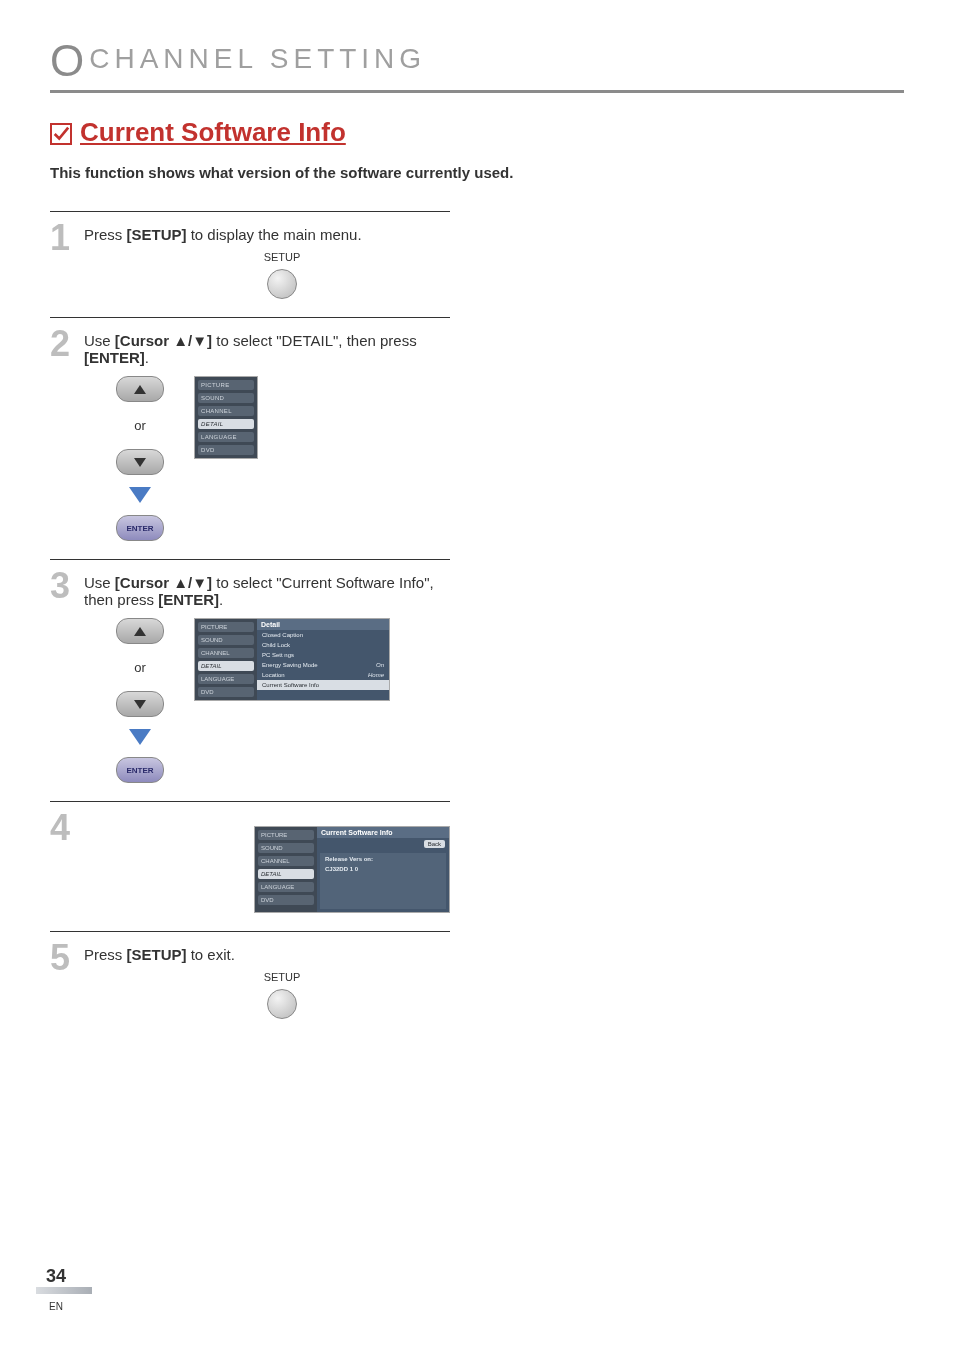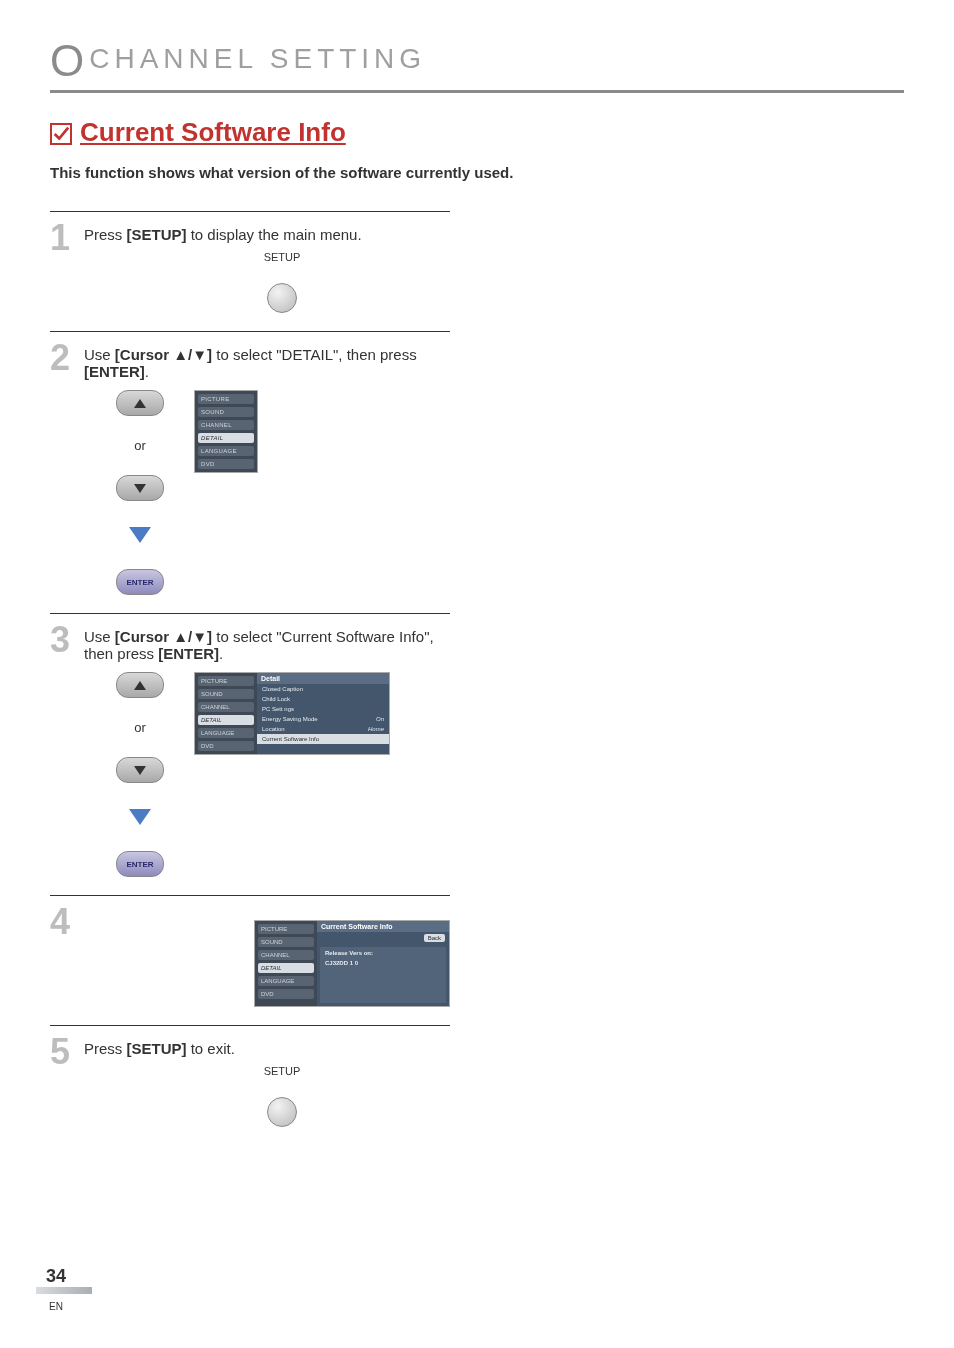--- a/index.html
+++ b/index.html
@@ -95,21 +95,21 @@
     margin-top: 10px;
     margin-left: 32px;
     display: flex;
     align-items: flex-start;
     gap: 30px;
   }
   .remote-vert {
     display: flex;
     flex-direction: column;
     align-items: center;
-    gap: 20px;
+    gap: 6px;
   }
   .remote-label {
     font-size: 11px;
     color: #333;
     font-family: Arial, sans-serif;
   }
 
   .btn-circle {
     width: 28px;
     height: 28px;
@@ -126,21 +126,21 @@
     display: flex;
     align-items: center;
     justify-content: center;
   }
   .btn-oval-purple {
     background: linear-gradient(#c8c6e0, #8e8bbd);
   }
   .arrow-up-black { width:0;height:0;border-left:6px solid transparent;border-right:6px solid transparent;border-bottom:9px solid #333; }
   .arrow-down-black { width:0;height:0;border-left:6px solid transparent;border-right:6px solid transparent;border-top:9px solid #333; }
   .arrow-down-blue-big { width:0;height:0;border-left:11px solid transparent;border-right:11px solid transparent;border-top:16px solid #4a7bc4; }
-  .or-text { font-size: 13px; font-family: Arial; color:#333; margin: 2px 0; }
+  .or-text { font-size: 13px; font-family: Arial; color:#333; margin: 10px 0; }
   .enter-label { font-size: 8px; font-weight: 700; color: #2a2a6a; }
 
   
   .menu-mock {
     width: 56px;
     background: #3f4955;
     border: 1px solid #aaa;
     padding: 3px;
     display: flex;
     flex-direction: column;

